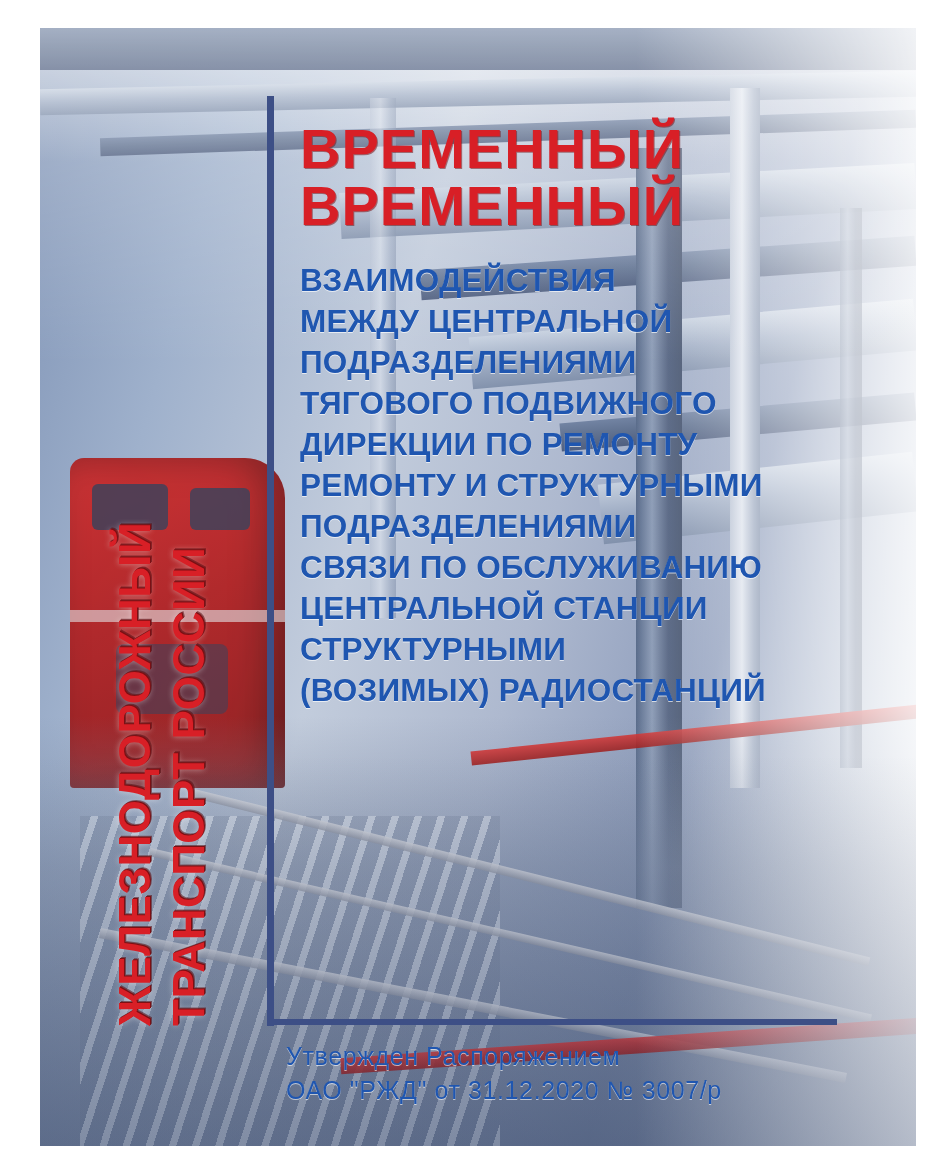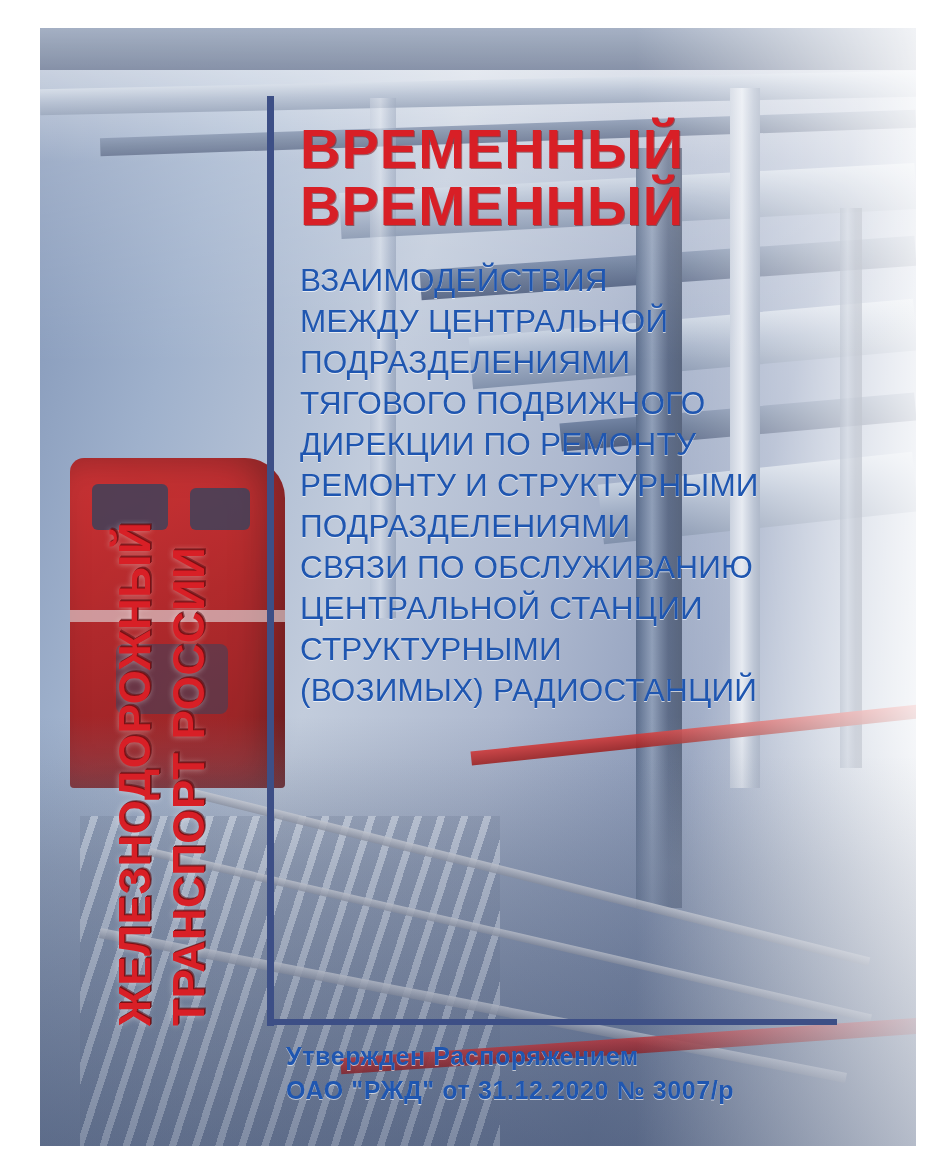--- a/index.html
+++ b/index.html
@@ -178,37 +178,37 @@
     font-weight: bold;
     line-height: 1.02;
     color: #d81f26;
     letter-spacing: 1px;
     text-shadow: 1px 1px 0 rgba(120,18,22,.55);
     margin: 0 0 26px 0;
   }
   .t-main span { display: block; }
   .t-sub {
     font-size: 31.5px;
-    font-weight: normal;
+    font-weight: bold;
     line-height: 1.30;
     color: #1f56b0;
     letter-spacing: .2px;
     text-shadow: 0 1px 0 rgba(255,255,255,.65);
     margin: 0;
   }
   .t-sub span { display: block; white-space: nowrap; }
 
   
   .approval {
     position: absolute;
     left: 286px;
     top: 1040px;
     width: 580px;
     font-size: 25px;
-    font-weight: bold;
+    font-weight: normal;
     line-height: 1.35;
     color: #1f56b0;
     letter-spacing: .6px;
     text-shadow: 0 1px 0 rgba(255,255,255,.6);
   }
   .approval span { display:block; }
 </style>
 </head>
 <body>
 

